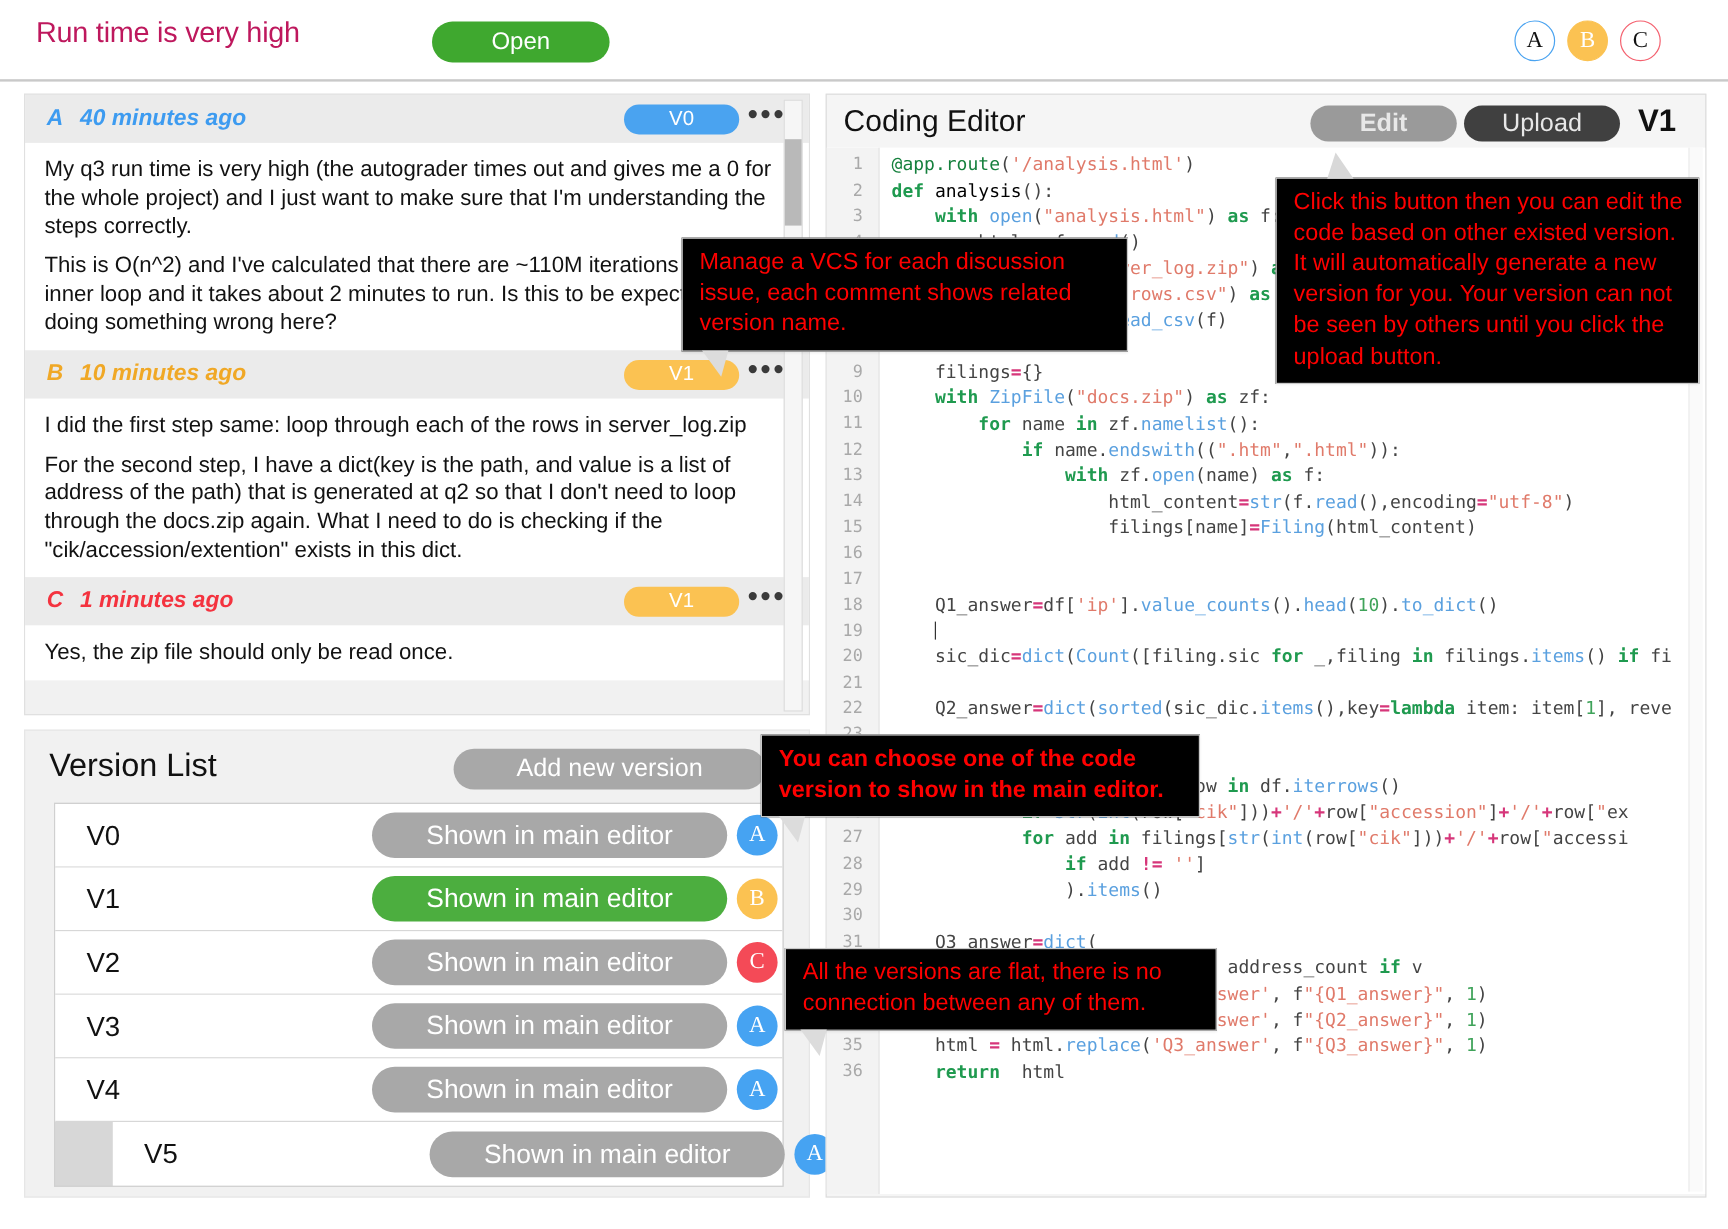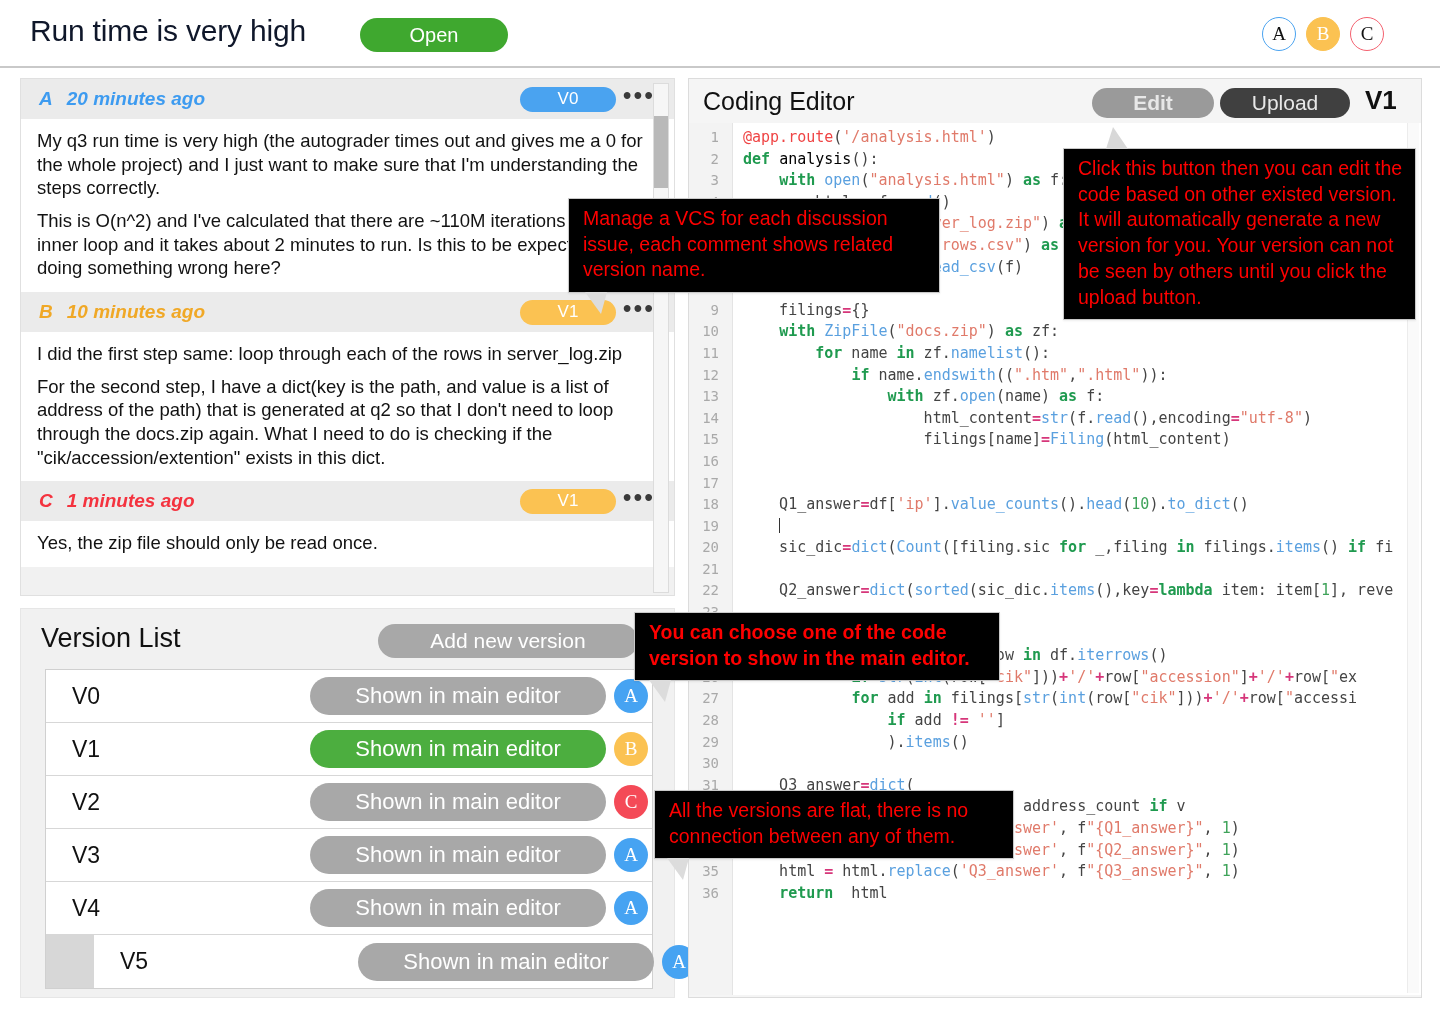--- a/index.html
+++ b/index.html
@@ -13,21 +13,21 @@
   #app { position: relative; width: 1440px; height: 1024px; }
 
   
   .header {
     position: absolute; left: 0; top: 0; width: 1440px; height: 68px;
     border-bottom: 2px solid #c9c9c9;
     background: #fff;
   }
   .header-title {
     position: absolute; left: 30px; top: 14px;
-    font-size: 30px; color: #0f172a; font-weight: 400;
+    font-size: 24px; color: #be185d; font-weight: 400;
     letter-spacing: -0.2px;
   }
   .status-badge {
     position: absolute; left: 360px; top: 18px;
     width: 148px; height: 34px; border-radius: 17px;
     background: #3fa82f; color: #fff;
     font-size: 20px; display: flex; align-items: center; justify-content: center;
   }
   .avatars { position: absolute; right: 56px; top: 17px; display: flex; gap: 10px; }
   .av {
@@ -154,21 +154,21 @@
     font-family: "DejaVu Sans Mono", monospace; font-size: 15px;
   }
   .cl { height: 21.6px; display: flex; white-space: pre; }
   .ln {
     width: 38px; min-width: 38px; text-align: right; padding-right: 8px;
     color: #a9a9a9; font-size: 14px; line-height: 21.6px;
   }
   .code { padding-left: 16px; line-height: 21.6px; color: #444; }
   .kw   { color: #1f9a4f; font-weight: bold; }
   .fn   { color: #5aa0df; }
-  .dec  { color: #ef4444; }
+  .dec  { color: #15803d; }
   .str  { color: #e07a6a; }
   .num  { color: #3fa35a; }
   .op   { color: #d6367a; font-weight: bold; }
   .def  { color: #000000; }
   .cursor {
     display: inline-block; width: 1px; height: 15px; background: #333;
     vertical-align: -2px;
   }
   .ed-scroll-track {
     position: absolute; right: 2px; top: 44px; width: 12px; height: 870px;
@@ -226,21 +226,21 @@
       <div class="av av-a">A</div>
       <div class="av av-b">B</div>
       <div class="av av-c">C</div>
     </div>
   </div>
 
   <div class="discussion-panel">
 
     <div class="comment-head">
       <span class="c-author" style="color:#3d9bf0">A</span>
-      <span class="c-time" style="color:#3d9bf0">20 minutes ago</span>
+      <span class="c-time" style="color:#3d9bf0">40 minutes ago</span>
       <span class="c-ver" style="background:#4aa3f0">V0</span>
       <span class="c-dots">•••</span>
     </div>
     <div class="comment-body">
       <p>My q3 run time is very high (the autograder times out and gives me a 0 for the whole project) and I just want to make sure that I'm understanding the steps correctly.</p>
       <p>This is O(n^2) and I've calculated that there are ~110M iterations of the inner loop and it takes about 2 minutes to run. Is this to be expected or am I doing something wrong here?</p>
     </div>
 
     <div class="comment-head">
       <span class="c-author" style="color:#f0a826">B</span>

